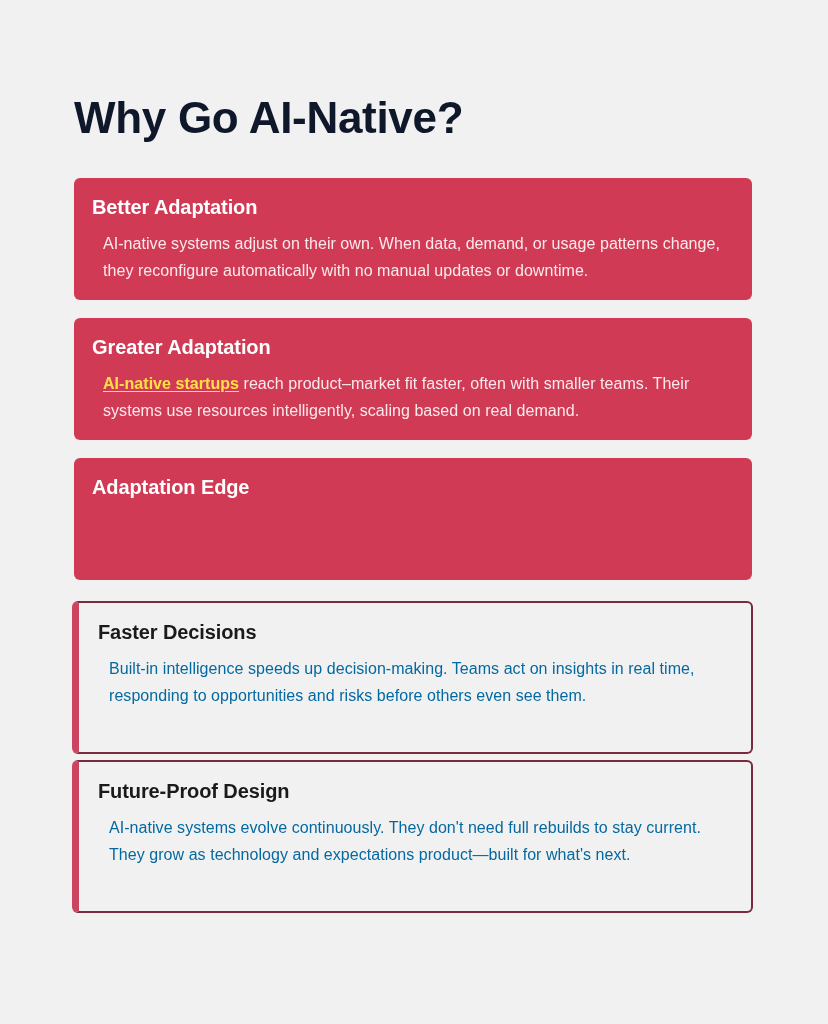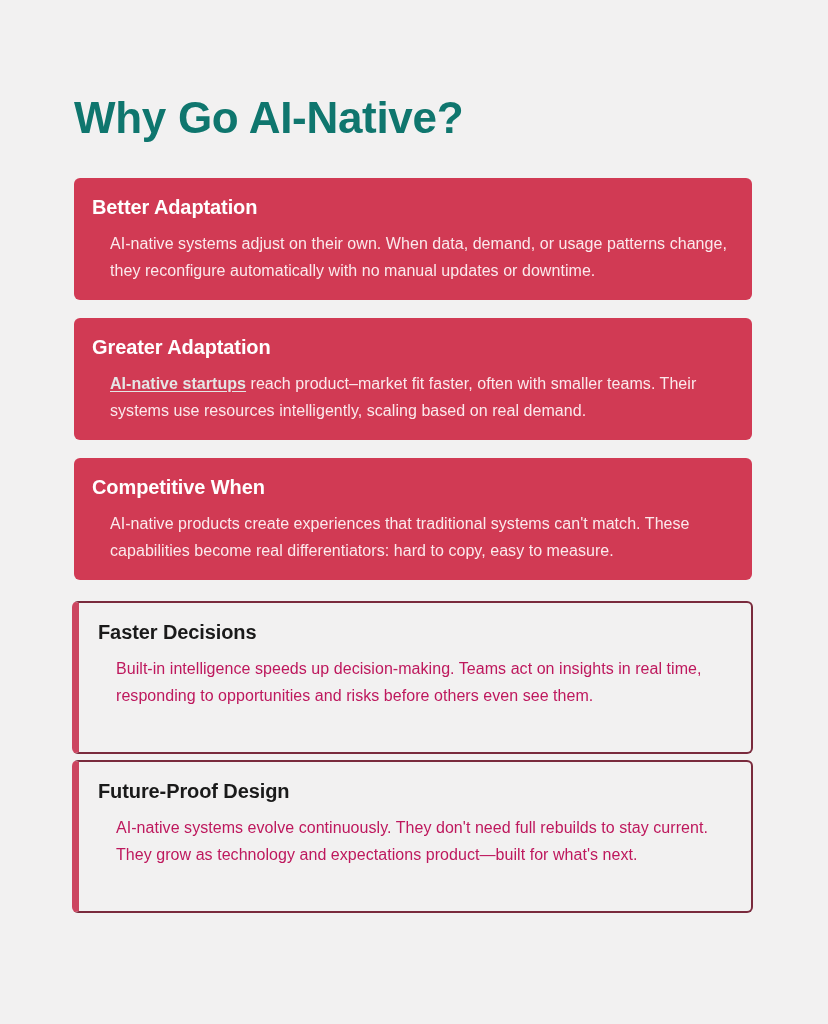--- a/index.html
+++ b/index.html
@@ -14,21 +14,21 @@
       position: relative;
       overflow: hidden;
     }
     .page-title {
       position: absolute;
       left: 74px;
       top: 88px;
       margin: 0;
       font-size: 44px;
       font-weight: 700;
-      color: #0f766e;
+      color: #0f172a;
       letter-spacing: -0.3px;
       line-height: 60px;
     }
     .card {
       position: absolute;
       left: 74px;
       width: 678px;
       box-sizing: border-box;
       border-radius: 6px;
     }
@@ -47,33 +47,33 @@
       width: 681px;
     }
     .card-title {
       margin: 0;
       font-size: 20px;
       font-weight: 700;
       line-height: 26px;
       letter-spacing: -0.1px;
     }
     .card-body {
-      margin: 10px 0 0 18px;
+      margin: 10px 0 0 11px;
       font-size: 16px;
       line-height: 27px;
       letter-spacing: 0.05px;
     }
     .filled .card-body {
       color: #fbe9ec;
     }
     .outlined .card-body {
-      color: #be185d;
+      color: #0369a1;
     }
     .inline-link {
-      color: #e5e5e5;
+      color: #fde047;
       font-weight: 700;
       text-decoration: underline;
       text-underline-offset: 2px;
       cursor: pointer;
     }
   </style>
 </head>
 <body>
 
 <h1 class="page-title">Why Go AI-Native?</h1>
@@ -82,22 +82,21 @@
   <h2 class="card-title">Better Adaptation</h2>
   <p class="card-body">AI-native systems adjust on their own. When data, demand, or usage patterns change, they reconfigure automatically with no manual updates or downtime.</p>
 </section>
 
 <section class="card filled" style="top:318px; height:122px;">
   <h2 class="card-title">Greater Adaptation</h2>
   <p class="card-body"><a class="inline-link">AI-native startups</a><span> reach product–market fit faster, often with smaller teams. Their systems use resources intelligently, scaling based on real demand.</span></p>
 </section>
 
 <section class="card filled" style="top:458px; height:122px;">
-  <h2 class="card-title">Competitive When</h2>
-  <p class="card-body">AI-native products create experiences that traditional systems can't match. These capabilities become real differentiators: hard to copy, easy to measure.</p>
+  <h2 class="card-title">Adaptation Edge</h2>
 </section>
 
 <section class="card outlined" style="top:601px; height:153px;">
   <h2 class="card-title">Faster Decisions</h2>
   <p class="card-body">Built-in intelligence speeds up decision-making. Teams act on insights in real time, responding to opportunities and risks before others even see them.</p>
 </section>
 
 <section class="card outlined" style="top:760px; height:153px;">
   <h2 class="card-title">Future-Proof Design</h2>
   <p class="card-body">AI-native systems evolve continuously. They don't need full rebuilds to stay current. They grow as technology and expectations product—built for what's next.</p>

